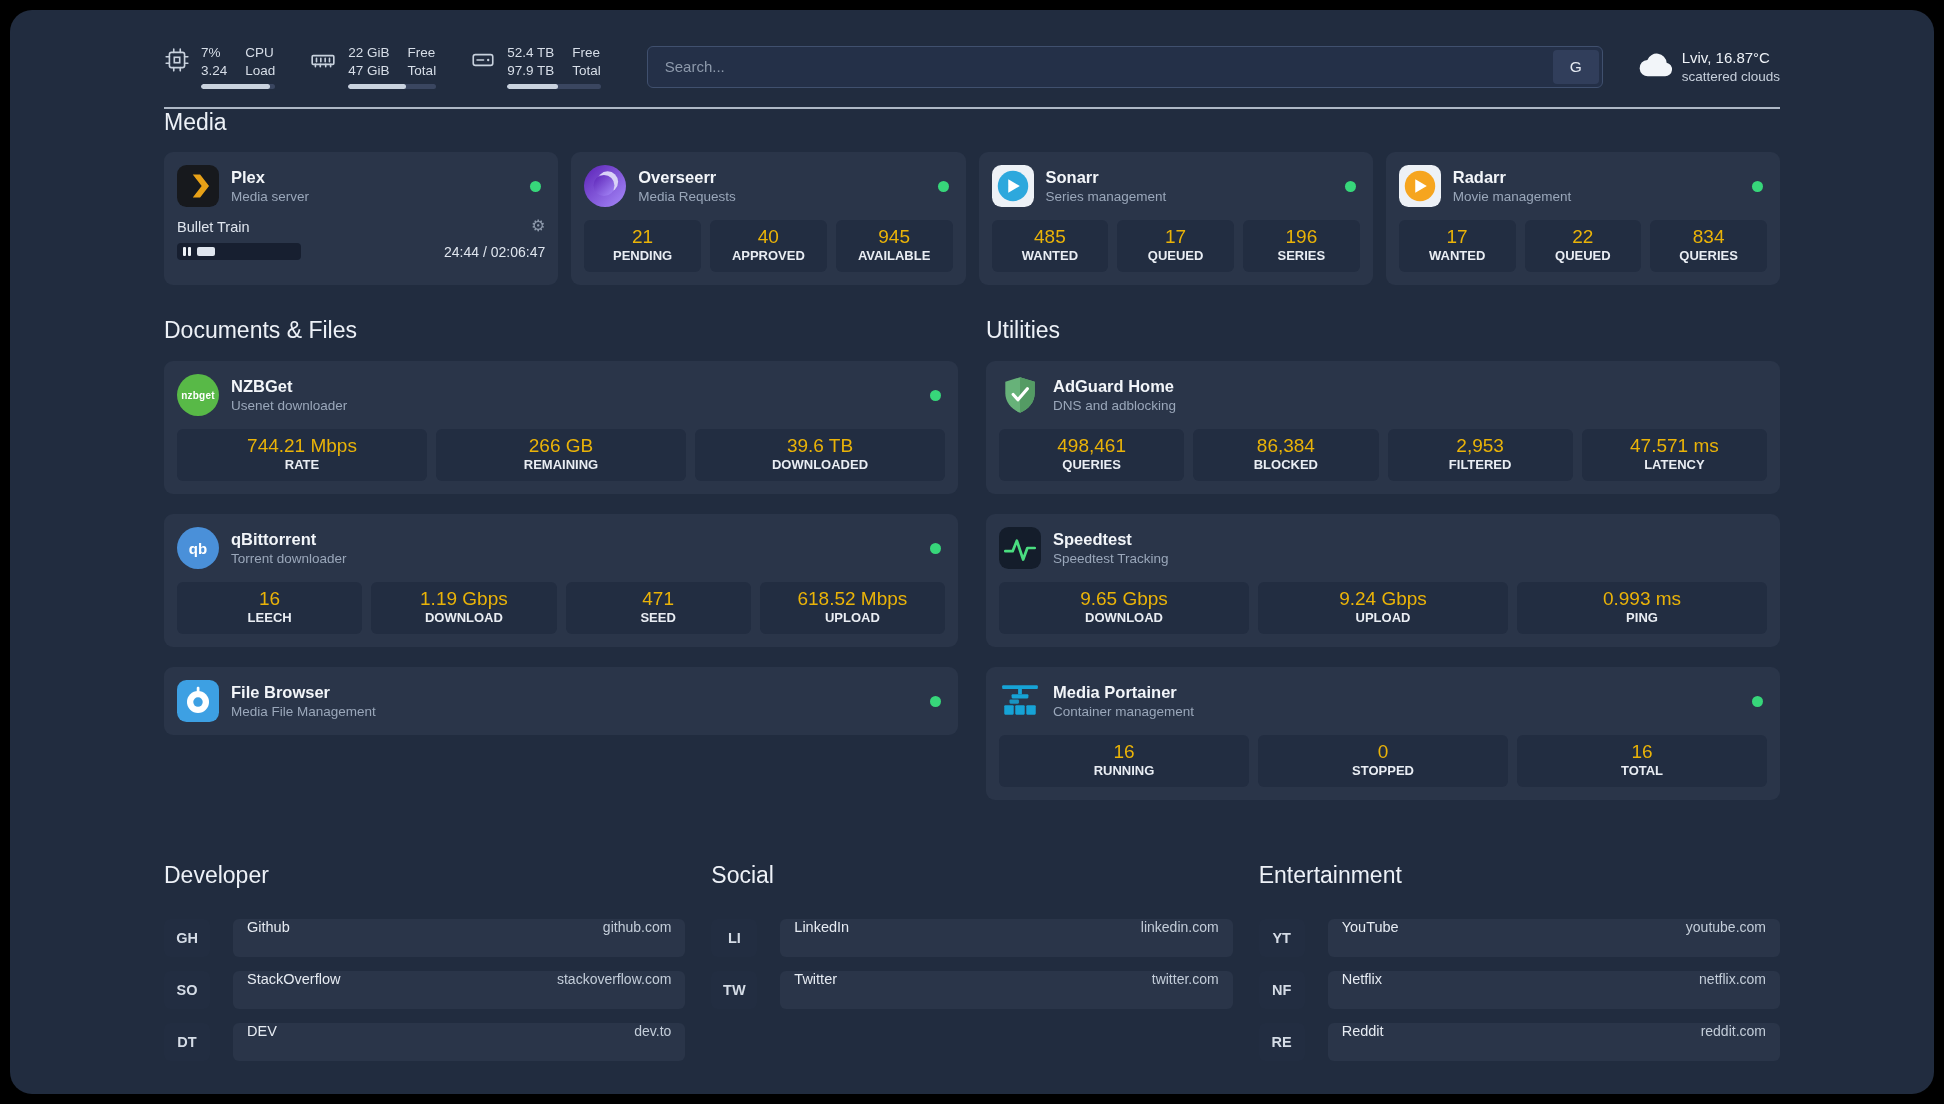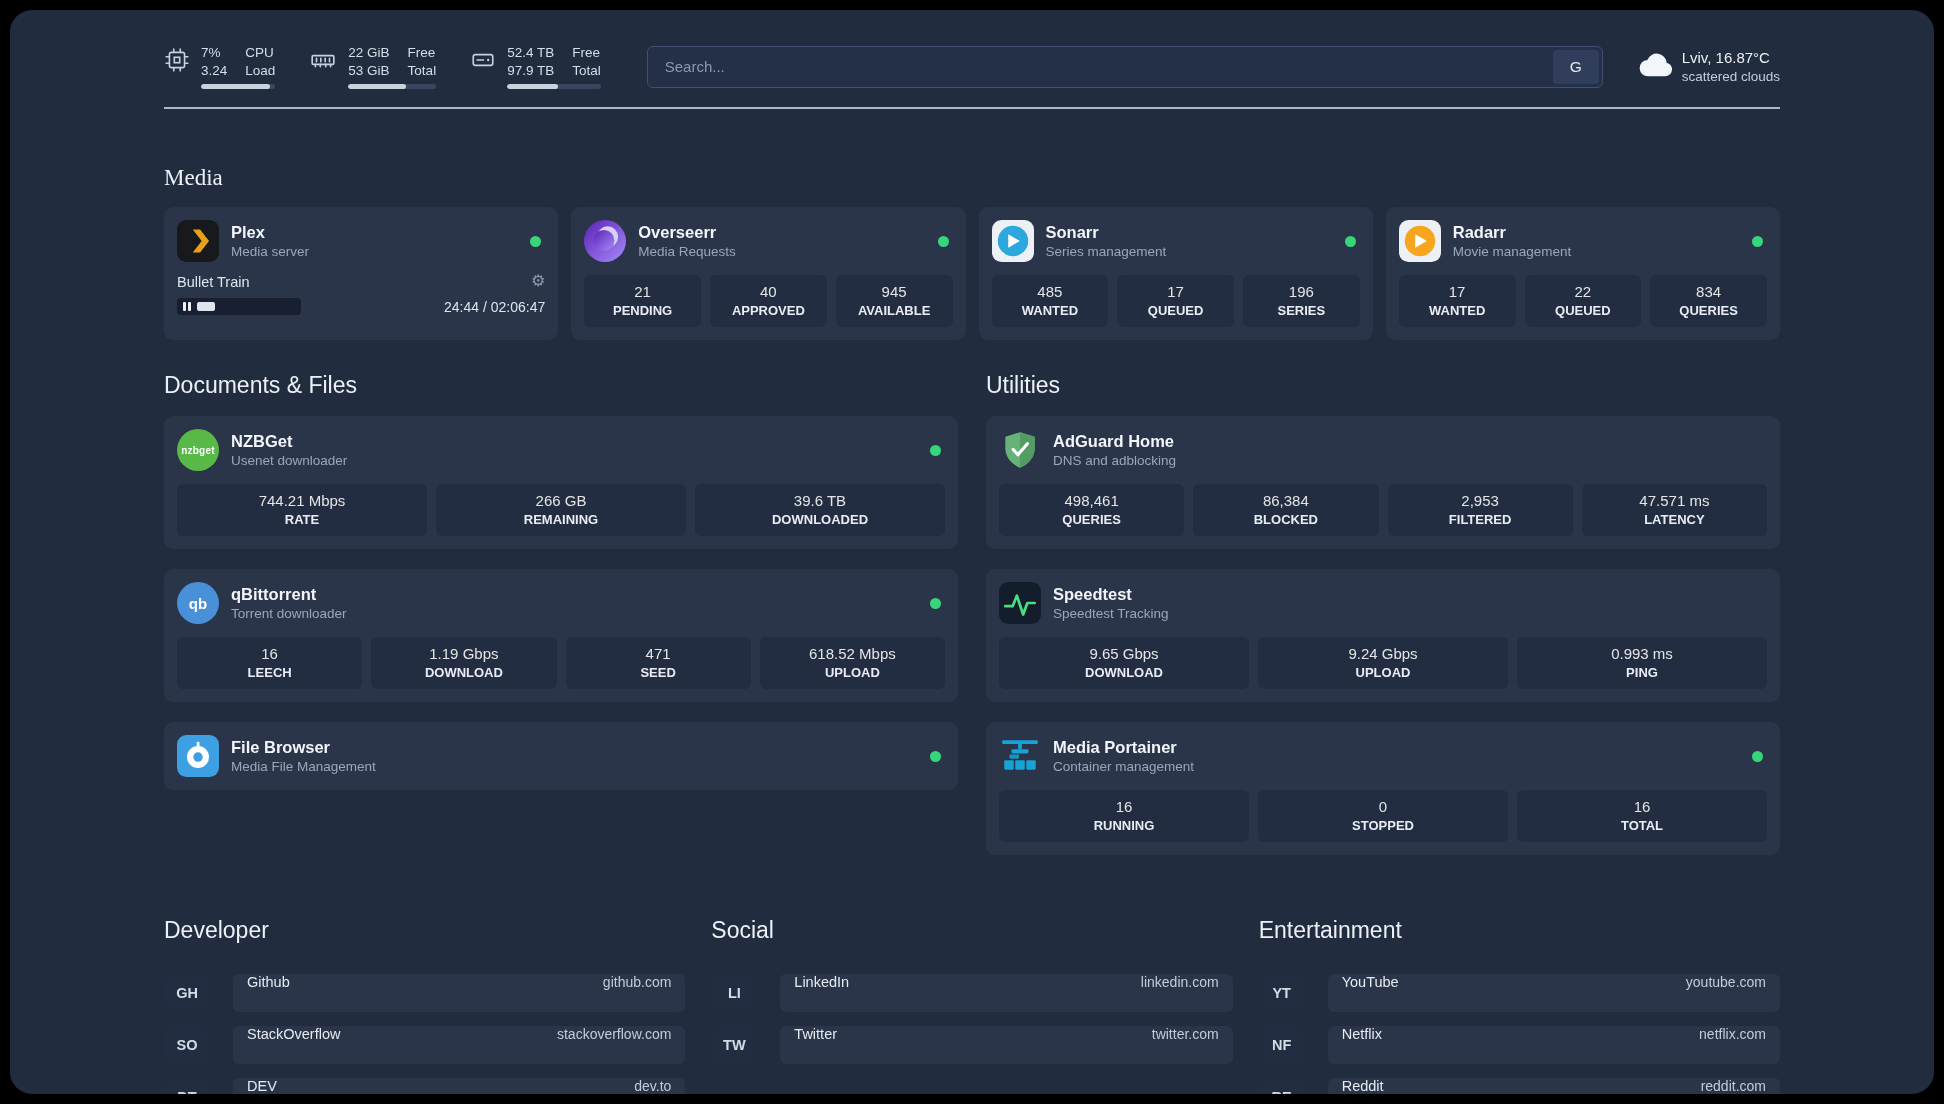--- a/index.html
+++ b/index.html
@@ -23,40 +23,40 @@
   .search-btn { width:46px; height:100%; background:#313e5b; border:none; border-radius:4px; color:#e4e9f1; font-size:15.5px; cursor:pointer; font-family:inherit; }
 
   .weather { display:flex; align-items:center; gap:5px; }
   .weather-loc { font-size:15px; color:#eef2f7; line-height:20px; }
   .weather-cond { font-size:13.5px; color:#c6cfdb; line-height:18px; }
 
   .divider { margin-top:18px; border-bottom:2px solid rgba(199,209,222,0.85); }
 
   
   .section-title { font-size:23px; font-weight:500; color:#edf1f7; }
-  .media-title { margin-top:56px; margin-bottom:16px;font-family:Liberation Serif, serif; }
+  .media-title { margin-bottom:16px; }
   .media-row { display:grid; grid-template-columns:repeat(4,1fr); gap:13px; }
 
   .two-col { margin-top:32px; display:grid; grid-template-columns:1fr 1fr; gap:0 28px; align-items:start; }
   .col .section-title { margin-bottom:17px; }
   .col-stack { display:flex; flex-direction:column; gap:20px; }
 
   
   .card { background:#2a3549; border-radius:9px; padding:13px; }
   .card-head { display:flex; align-items:center; gap:12px; }
   .app-icon { width:42px; height:42px; flex:0 0 42px; display:flex; align-items:center; justify-content:center; border-radius:50%; }
   .icon-nzb { background:#58b947; color:#fff; font-weight:700; font-size:10px; letter-spacing:.2px; }
   .icon-qb  { background:#4a90d9; color:#fff; font-weight:700; font-size:15px; }
   .app-name { font-size:16.5px; font-weight:700; color:#f2f5f9; line-height:21px; }
   .app-desc { font-size:13.5px; color:#9aa7ba; line-height:17.5px; }
   .dot { margin-left:auto; width:11px; height:11px; flex:0 0 11px; border-radius:50%; background:#37d67a; margin-right:4px; }
 
   .stats { display:flex; gap:9px; margin-top:13px; }
   .stat { flex:1; background:#222d41; border-radius:6px; text-align:center; padding:7px 4px 8px; }
-  .stat-value { font-size:15px; color:#e5e5e5; line-height:19px; }
+  .stat-value { font-size:19px; color:#eab308; line-height:19px; }
   .stat-label { font-size:13px; font-weight:700; color:#e9edf3; line-height:17px; margin-top:1px; }
 
   
   .player { margin-top:9px; }
   .player-row1 { display:flex; align-items:flex-end; justify-content:space-between; font-size:14.5px; color:#dfe5ee; }
   .gear { color:#8d99ab; font-size:16px; cursor:pointer; }
   .player-row2 { display:flex; align-items:center; margin-top:8px; }
   .player-bar { width:124px; height:17px; background:#171f30; border-radius:4px; display:flex; align-items:center; padding:0 6px; gap:6px; cursor:pointer; }
   .pause { display:flex; gap:2.5px; }
   .pause i { display:block; width:2.5px; height:9px; background:#eef2f7; border-radius:1px; }
@@ -107,21 +107,21 @@
           <span class="sys-icon">
             <svg viewBox="0 0 24 24" width="28" height="26" fill="none" stroke="#c8d1dd" stroke-width="1.5" stroke-linecap="round">
               <rect x="2" y="8" width="20" height="8" rx="1"></rect>
               <path d="M6 10.5v3M10 10.5v3M14 10.5v3M18 10.5v3M5 16v2.2M9.5 16v2.2M14.5 16v2.2M19 16v2.2"></path>
             </svg>
           </span>
           <div class="sys-body">
             <div class="sys-grid">
               <span class="sys-val">22 GiB</span>
               <span class="sys-lab">Free</span>
-              <span class="sys-val">53 GiB</span>
+              <span class="sys-val">47 GiB</span>
               <span class="sys-lab">Total</span>
             </div>
             <div class="sys-bar">
                 <i style="width: 66%;"></i>
               </div>
           </div>
         </div>
 
         <div class="sys">
           <span class="sys-icon">

